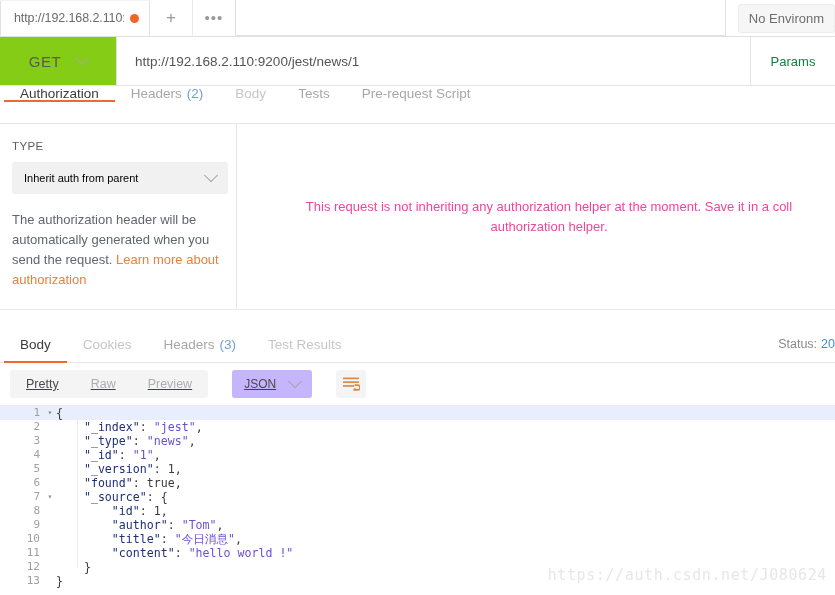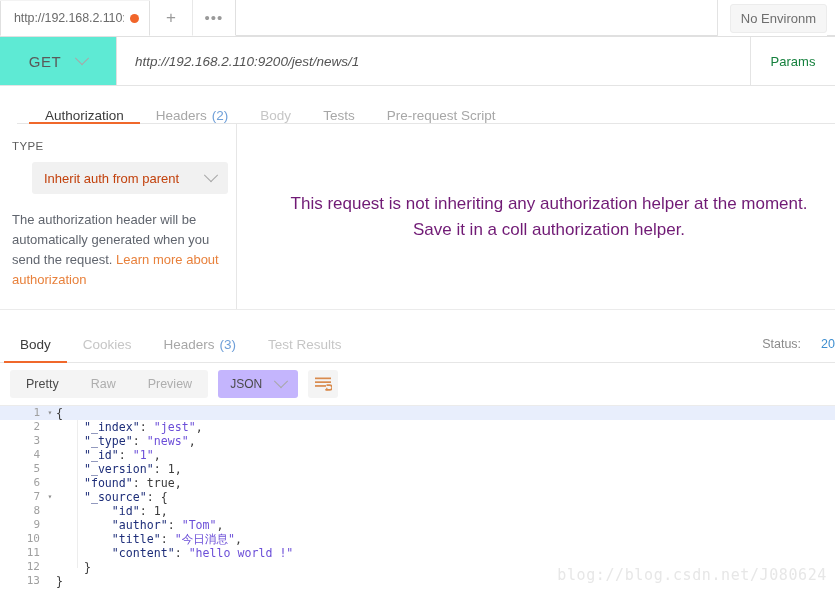--- a/index.html
+++ b/index.html
@@ -71,21 +71,21 @@
   }
   .tab-btn.dots { font-size: 15px; letter-spacing: 1px; border-right: 1px solid #e0e0e0;}
   .tabstrip-filler {
     flex: 1;
     height: 35px;
     background: #ffffff;
     border-bottom: 1px solid #e0e0e0;
   }
   .env-area {
     position: absolute;
-    right: 8px;
+    right: 0;
     top: 0;
     height: 36px;
     display: flex;
     align-items: center;
     background: #ffffff;
     border-left: 1px solid #e3e3e3;
     border-bottom: 1px solid #e0e0e0;
     padding-left: 12px;
   }
   .env-select {
@@ -102,21 +102,21 @@
   
   .urlrow {
     height: 48px;
     display: flex;
     align-items: stretch;
     background: #ffffff;
     border-bottom: 1px solid #e4e4e4;
   }
   .method-box {
     width: 116px;
-    background: #5eead4;
+    background: #84cc16;
     border-right: 1px solid #e0e0e0;
     display: flex;
     align-items: center;
     justify-content: center;
     gap: 16px;
     cursor: pointer;
   }
   .method-label {
     font-size: 15px;
     color: #5a5a5a;
@@ -125,21 +125,20 @@
   .url-input {
     flex: 1;
     display: flex;
     align-items: center;
     padding-left: 18px;
     font-size: 13.5px;
     color: #545454;
     background: #ffffff;
     border-right: 1px solid #e4e4e4;
     cursor: text;
-    font-style: italic;
   }
   .params-box {
     width: 84px;
     display: flex;
     align-items: center;
     justify-content: center;
     font-size: 13px;
     color: #15803d;
     background: #ffffff;
     cursor: pointer;
@@ -152,25 +151,24 @@
     height: 9px;
     border-right: 1.6px solid #a8a8a8;
     border-bottom: 1.6px solid #a8a8a8;
     transform: rotate(45deg) translate(-2px,-2px);
   }
 
   
   .reqtabs {
     height: 37px;
     display: flex;
-    align-items: flex-end;
+    align-items: flex-start;
     border-bottom: 1px solid #e6e6e6;
     background: #ffffff;
-    padding-left: 12px;
-    margin-left: 17px;
+    padding-left: 4px;
   }
   .rtab {
     padding: 0 16px;
     display: flex;
     align-items: center;
     font-size: 13.5px;
     color: #a7a7a7;
     position: relative;
     cursor: pointer;
     white-space: nowrap;
@@ -206,46 +204,45 @@
   }
   .type-select {
     background: #f1f1f1;
     border: none;
     border-radius: 3px;
     height: 32px;
     display: flex;
     align-items: center;
     justify-content: space-between;
     padding: 0 12px;
-    font-size: 13px;
-    color: #c2410c;
-    cursor: pointer;
-    margin-left: 20px;
+    font-size: 11px;
+    color: #000000;
+    cursor: pointer;
   }
   .auth-desc {
     margin-top: 16px;
     font-size: 13px;
     line-height: 1.55;
     color: #60656e;
   }
   .link-orange {
     color: #e8813c;
     cursor: pointer;
   }
   .auth-right {
     flex: 1;
     display: flex;
     align-items: center;
     justify-content: center;
     padding: 0 6px 0 20px;
     box-sizing: border-box;
   }
   .auth-right-text {
-    font-size: 17px;
-    color: #701a75;
+    font-size: 13px;
+    color: #ec4899;
     text-align: center;
     line-height: 1.5;
     width: 560px;
     margin-left: 12px;
   }
 
   
   .resp-sep {
     height: 16px;
     background: #ffffff;
@@ -266,30 +263,31 @@
     position: absolute;
     right: 0;
     top: 0;
     height: 36px;
     display: flex;
     align-items: center;
     font-size: 12.5px;
     color: #8a8a8a;
     padding-right: 0;
   }
-  .status-val { color: #3f8fd0; margin-left: 20px; }
+  .status-val { color: #3f8fd0; margin-left: 4px; }
 
   
   .fmtbar {
     height: 42px;
     display: flex;
     align-items: center;
     background: #ffffff;
     padding-left: 10px;
-    gap: 10px;
+    gap: 24px;
+    text-decoration: underline;
   }
   .seg {
     display: flex;
     background: #f4f4f4;
     border-radius: 3px;
     overflow: hidden;
   }
   .seg-item {
     padding: 7px 16px;
     font-size: 12.5px;
@@ -551,15 +549,15 @@
         <div class="gutter">12</div>
         <div class="fold"></div>
         <div class="code-text">    <span class="k-punct">}</span></div>
       </div>
       <div class="code-line">
         <div class="gutter">13</div>
         <div class="fold"></div>
         <div class="code-text"><span class="k-punct">}</span></div>
       </div>
     </div>
-  <div class="watermark">blog://blog.csdn.net/J080624</div>
+  <div class="watermark">https://auth.csdn.net/J080624</div>
 
 </div>
 
 </body></html>

